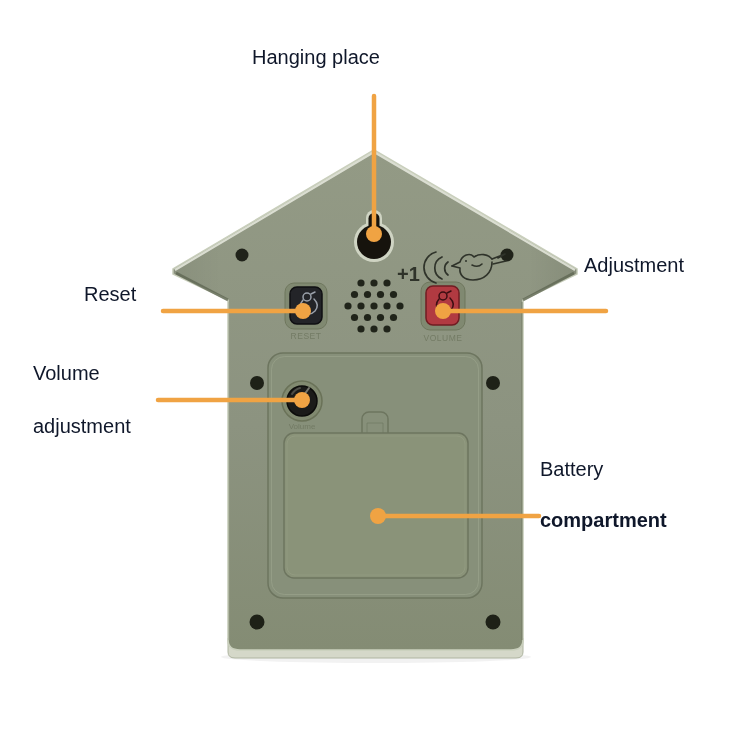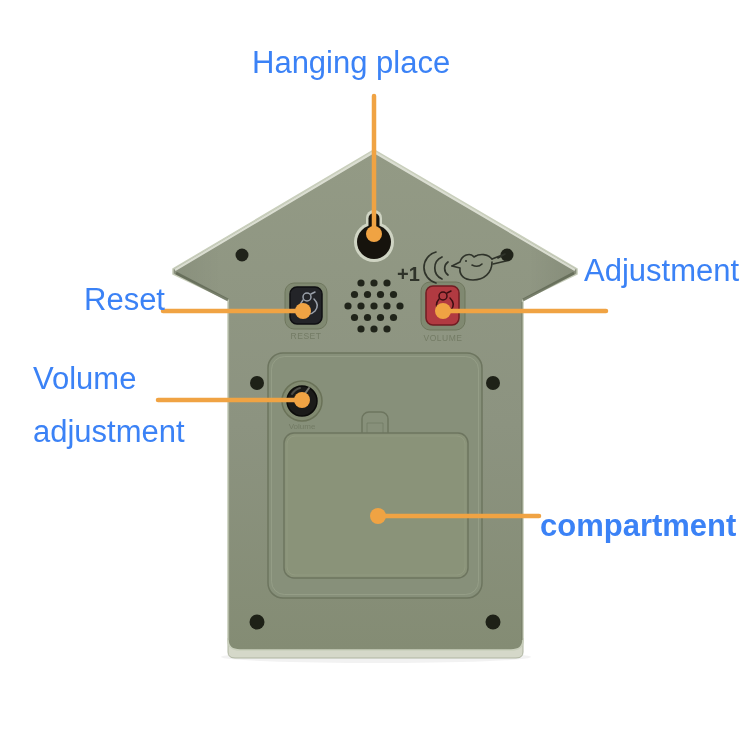--- a/index.html
+++ b/index.html
@@ -1,19 +1,19 @@
 <!DOCTYPE html>
 <html><head>
 <meta charset="utf-8">
 <style>
   html,body{margin:0;padding:0;background:#ffffff;}
   .stage{position:relative;width:750px;height:750px;background:#ffffff;overflow:hidden;
          font-family:"Liberation Sans",sans-serif;}
   svg{position:absolute;left:0;top:0;}
-  .label{position:absolute;font-size:31px;line-height:1.1;color:#3b82f6;white-space:nowrap;text-align:right;}
+  .label{position:absolute;font-size:20px;line-height:1.1;color:#0f172a;white-space:nowrap;text-align:right;}
 </style>
 </head>
 <body>
 
 <div class="stage">
 
   <svg width="750" height="750" viewBox="0 0 750 750">
     <defs>
       <linearGradient id="bodyGrad" x1="0" y1="0" x2="0" y2="1">
         <stop offset="0" stop-color="#939A85"></stop>
@@ -155,15 +155,16 @@
       <circle cx="302" cy="400" r="8"></circle>
       <circle cx="378" cy="516" r="8"></circle>
     </g>
   </svg>
 
   <div class="label" style="left:252px;top:46px;">Hanging place</div>
   <div class="label" style="left:84px;top:283px;">Reset</div>
   <div class="label" style="left:584px;top:254px;">Adjustment</div>
   <div class="label" style="left:33px;top:362px;">Volume</div>
   <div class="label" style="left:33px;top:415px;">adjustment</div>
+  <div class="label" style="left:540px;top:458px;">Battery</div>
   <div class="label" style="left:540px;top:509px;font-weight:bold;">compartment</div>
 
 </div>
 
 </body></html>

